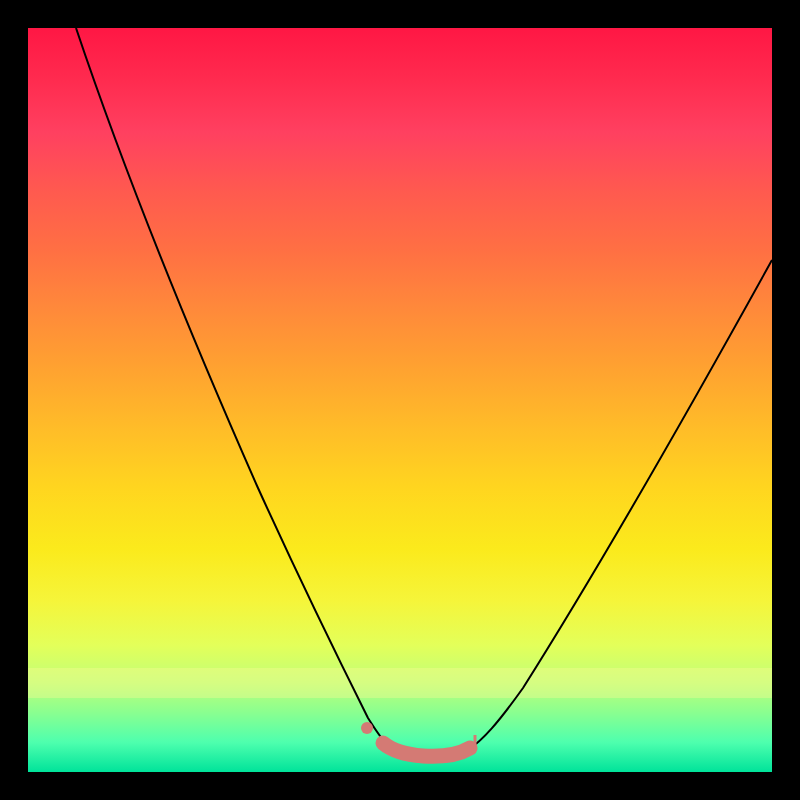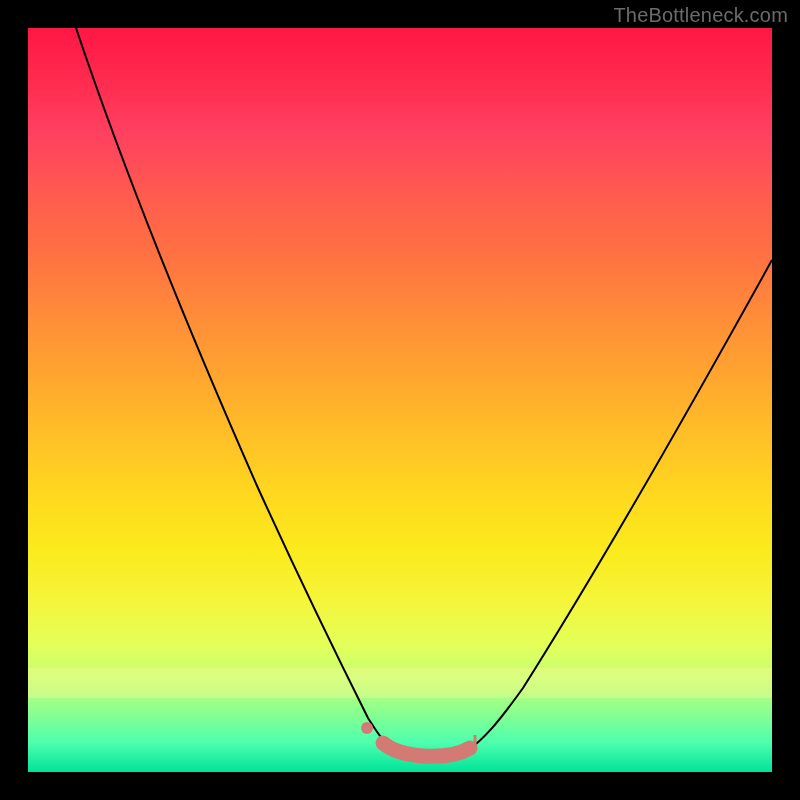--- a/index.html
+++ b/index.html
@@ -119,14 +119,13 @@
       <path class="salmon-stroke" d="M 355 715
                Q 368 726 395 728
                Q 425 730 442 720"></path>
 
       <circle class="salmon-dot" cx="339" cy="700" r="6"></circle>
 
       <line class="salmon-tick" x1="447" y1="707" x2="447" y2="722"></line>
     </svg>
   </div>
 
-  <div class="watermark">TheBottleneck.com</div>
 </div>
 
 </body></html>

